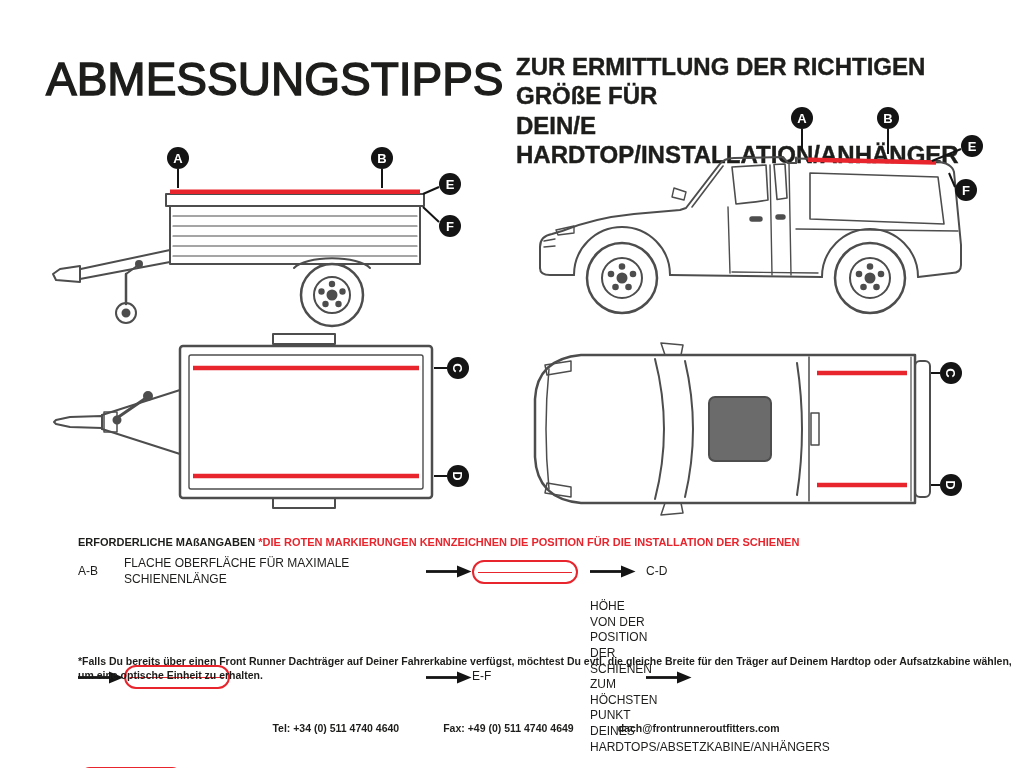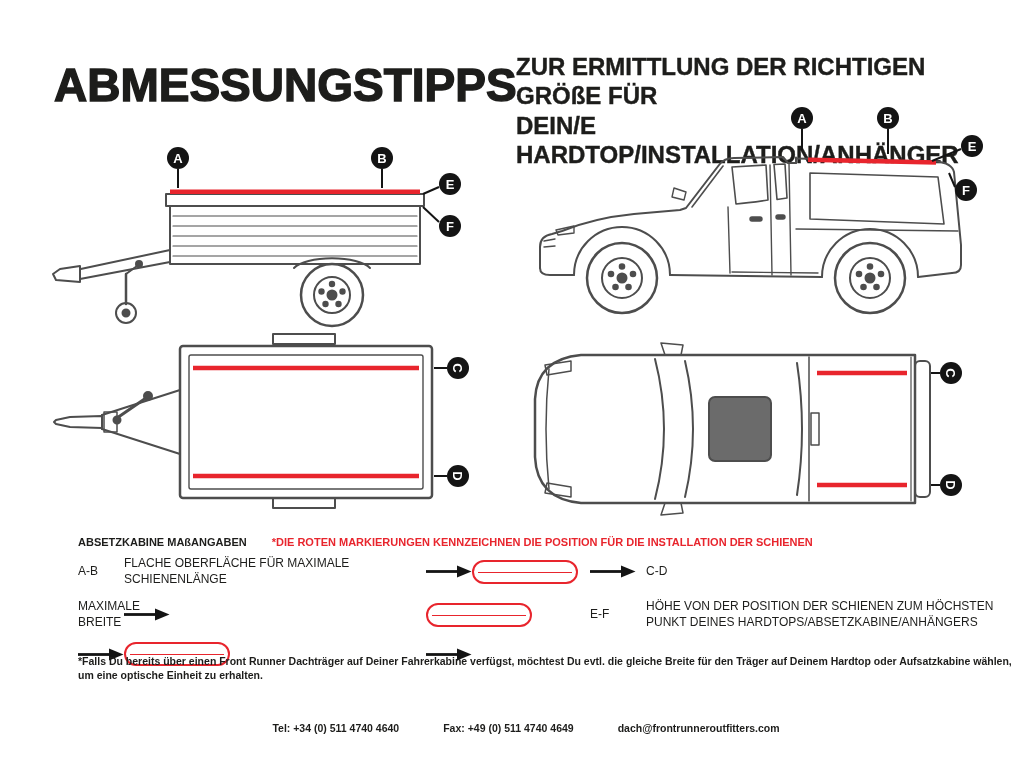--- a/index.html
+++ b/index.html
@@ -6,38 +6,38 @@
     --red:#e8252d;
     --ink:#1d1d1b;
     --line:#4d4d4d;
   }
   *{margin:0;padding:0;box-sizing:border-box;}
   html,body{width:1024px;height:768px;background:#fff;overflow:hidden;
     font-family:"Liberation Sans", sans-serif;color:var(--ink);}
   .abs{position:absolute;}
 
   
-  .title{left:46px;top:58px;font-size:46px;font-weight:700;letter-spacing:0px;margin-left:8px;
+  .title{left:46px;top:52px;font-size:46px;font-weight:400;letter-spacing:0px;
     -webkit-text-stroke:1.4px var(--ink);}
   .subtitle{left:516px;top:52px;width:460px;font-size:24px;font-weight:700;
     line-height:1.22;-webkit-text-stroke:0.4px var(--ink);}
 
   
   .figure{position:absolute;}
   .figure svg{display:block;}
   .figure text{font-family:"Liberation Sans",sans-serif;font-weight:700;font-size:13px;
     fill:#fff;text-anchor:middle;stroke:none;}
   g.art{stroke:var(--line);stroke-width:2;fill:none;stroke-linecap:round;stroke-linejoin:round;}
   g.markers{fill:#141414;stroke:none;}
   g.markers line{stroke:#141414;stroke-width:2;}
   .redline{stroke:var(--red);stroke-width:4.5;stroke-linecap:butt;}
 
   
   .section-heading{left:78px;top:536px;font-size:11px;font-weight:700;}
-  .section-heading .rednote{color:var(--red);margin-left:22px;}
+  .section-heading .rednote{color:var(--red);}
   .measure-table{left:78px;top:556px;width:930px;display:grid;
     grid-template-columns:46px 302px 46px 118px 56px 1fr;
     row-gap:12px;align-items:center;font-size:12px;font-weight:400;line-height:1.3;}
   .mbox{width:106px;height:24px;border:2.4px solid var(--red);border-radius:13px;position:relative;background:#fff;}
   .mbox::after{content:"";position:absolute;left:4px;right:4px;top:50%;border-top:1.7px solid var(--red);}
   .arrow{display:block;}
 
   
   .footnotes{left:78px;top:654px;width:936px;font-size:10.5px;font-weight:700;line-height:1.35;}
   .footnotes .fn{margin-bottom:26px;}
@@ -239,40 +239,39 @@
         <circle cx="436" cy="38" r="11"></circle>
       <text x="436" y="42.6" transform="rotate(90 436 38)">C</text>
       <line x1="425" y1="150" x2="416" y2="150"></line>
         <circle cx="436" cy="150" r="11"></circle>
       <text x="436" y="154.6" transform="rotate(90 436 150)">D</text>
     </g>
   </svg>
 </div>
 
 <div class="abs section-heading">
-  <span>ABSETZKABINE MAßANGABEN</span>
+  <span>ERFORDERLICHE MAßANGABEN</span>
   <span class="rednote">*DIE ROTEN MARKIERUNGEN KENNZEICHNEN DIE POSITION FÜR DIE INSTALLATION DER SCHIENEN</span>
 </div>
 
 <div class="abs measure-table">
 
   <span>A-B</span>
   <span>FLACHE OBERFLÄCHE FÜR MAXIMALE SCHIENENLÄNGE</span>
   <svg class="arrow" width="46" height="13" viewBox="0 0 46 13">
     <line x1="0" y1="6.5" x2="31" y2="6.5" stroke="#141414" stroke-width="2.8"></line>
     <polygon points="31,0.5 45.5,6.5 31,12.5" fill="#141414"></polygon>
   </svg>
   <div class="mbox"></div>
   <svg class="arrow" width="46" height="13" viewBox="0 0 46 13">
     <line x1="0" y1="6.5" x2="31" y2="6.5" stroke="#141414" stroke-width="2.8"></line>
     <polygon points="31,0.5 45.5,6.5 31,12.5" fill="#141414"></polygon>
   </svg>
 
   <span>C-D</span>
-  <span>MAXIMALE BREITE</span>
   <svg class="arrow" width="46" height="13" viewBox="0 0 46 13">
     <line x1="0" y1="6.5" x2="31" y2="6.5" stroke="#141414" stroke-width="2.8"></line>
     <polygon points="31,0.5 45.5,6.5 31,12.5" fill="#141414"></polygon>
   </svg>
   <div class="mbox"></div>
   <svg class="arrow" width="46" height="13" viewBox="0 0 46 13">
     <line x1="0" y1="6.5" x2="31" y2="6.5" stroke="#141414" stroke-width="2.8"></line>
     <polygon points="31,0.5 45.5,6.5 31,12.5" fill="#141414"></polygon>
   </svg>
 

